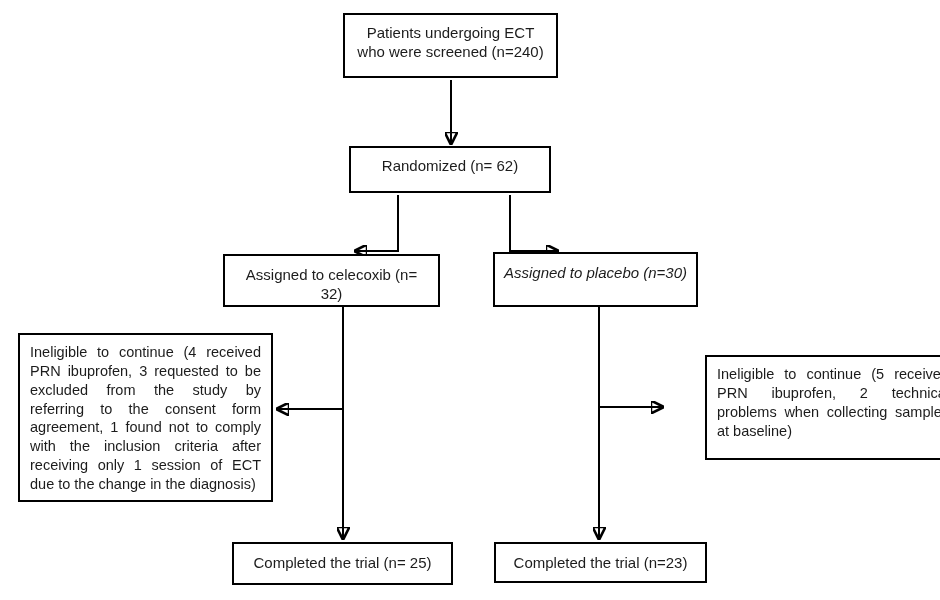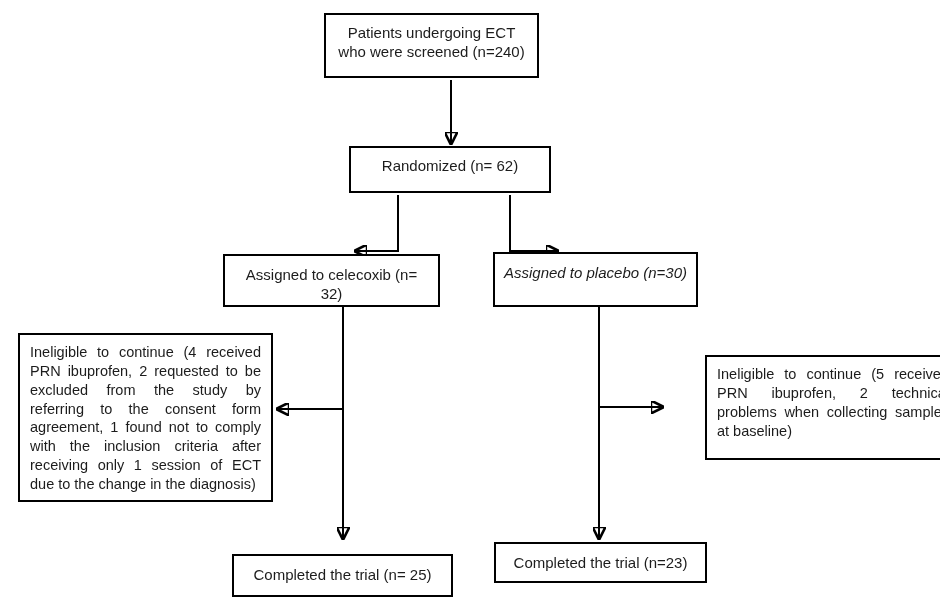--- a/index.html
+++ b/index.html
@@ -38,27 +38,27 @@
     line-height: 1.28;
   }
   .node.center {
     text-align: center;
   }
   .node.justify {
     text-align: justify;
     font-size: 14.5px;
     line-height: 1.3;
   }
-  .n-screened        { left: 324px; top:  13px; width: 215px; height: 65px;  padding: 8px 9px 16px; }
+  .n-screened        { left: 343px; top:  13px; width: 215px; height: 65px;  padding: 8px 9px 16px; }
   .n-randomized      { left: 349px; top: 146px; width: 202px; height: 47px;  padding: 8px 9px 0; }
   .n-celecoxib       { left: 223px; top: 254px; width: 217px; height: 53px;  padding: 9px 8px 0; }
   .n-placebo         { left: 493px; top: 252px; width: 205px; height: 55px;  padding: 9px 8px 0; font-style: italic; }
   .n-inel-left       { left:  18px; top: 333px; width: 255px; height: 169px; padding: 8px 10px; }
   .n-inel-right      { left: 667px; top: 355px; width: 256px; height: 105px; padding: 8px 10px; margin-left: 38px; }
-  .n-completed-left  { left: 232px; top: 554px; width: 221px; height: 43px;  padding: 9px 8px 12px; }
+  .n-completed-left  { left: 232px; top: 542px; width: 221px; height: 43px;  padding: 9px 8px 12px; }
   .n-completed-right { left: 494px; top: 542px; width: 213px; height: 41px;  padding: 9px 16px 0; }
 </style>
 </head>
 <body>
 
 <div class="canvas">
 
   <svg class="connectors" width="940" height="600" viewBox="0 0 940 600" xmlns="http://www.w3.org/2000/svg">
     <defs>
       <marker id="arrow" viewBox="0 0 10 10" refX="8.5" refY="5" markerWidth="6.5" markerHeight="6.5" orient="auto-start-reverse">
@@ -91,21 +91,21 @@
 
   <div class="node center n-celecoxib">
     <span>Assigned to celecoxib (n= 32)</span>
   </div>
 
   <div class="node center n-placebo">
     <span>Assigned to placebo (n=30)</span>
   </div>
 
   <div class="node justify n-inel-left">
-    <span>Ineligible to continue (4 received PRN ibuprofen, 2 requested to be excluded from the study by referring to the consent form agreement, 1 found not to comply with the inclusion criteria after receiving only 1 session of ECT due to the change in the diagnosis)</span>
+    <span>Ineligible to continue (4 received PRN ibuprofen, 3 requested to be excluded from the study by referring to the consent form agreement, 1 found not to comply with the inclusion criteria after receiving only 1 session of ECT due to the change in the diagnosis)</span>
   </div>
 
   <div class="node justify n-inel-right">
     <span>Ineligible to continue (5 received PRN ibuprofen, 2 technical problems when collecting samples at baseline)</span>
   </div>
 
   <div class="node center n-completed-left">
     <span>Completed the trial (n= 25)</span>
   </div>
 

